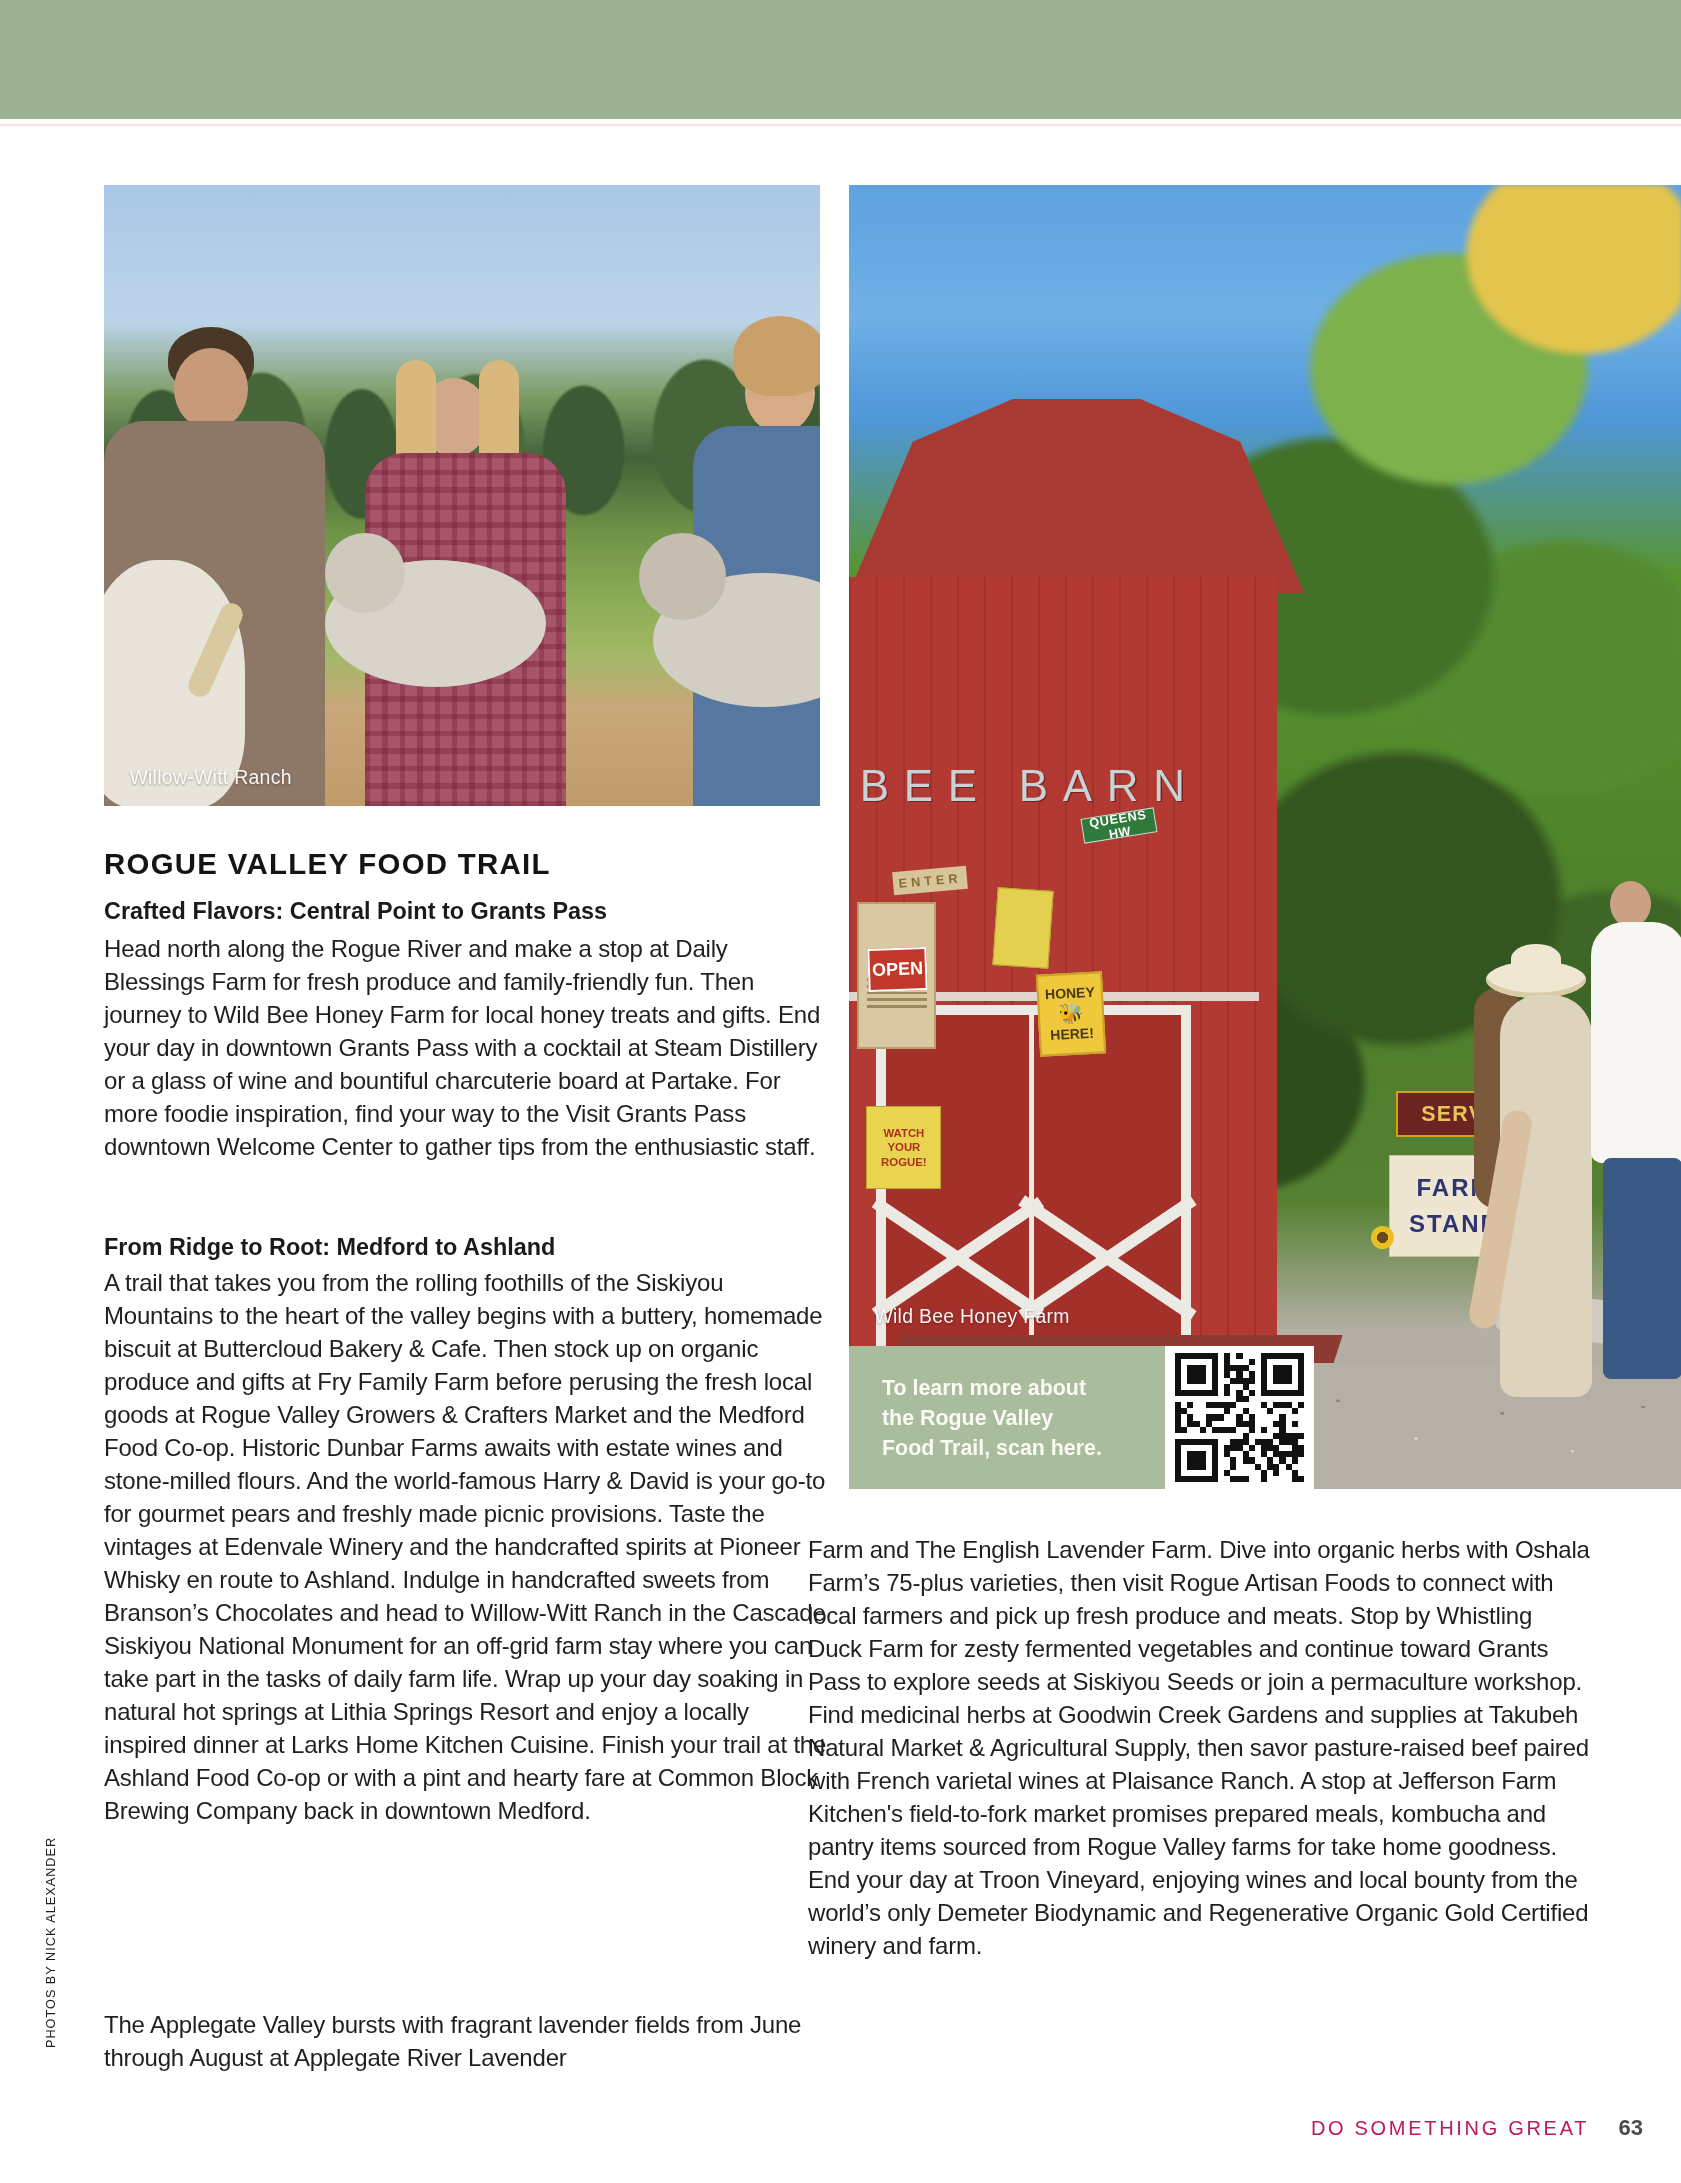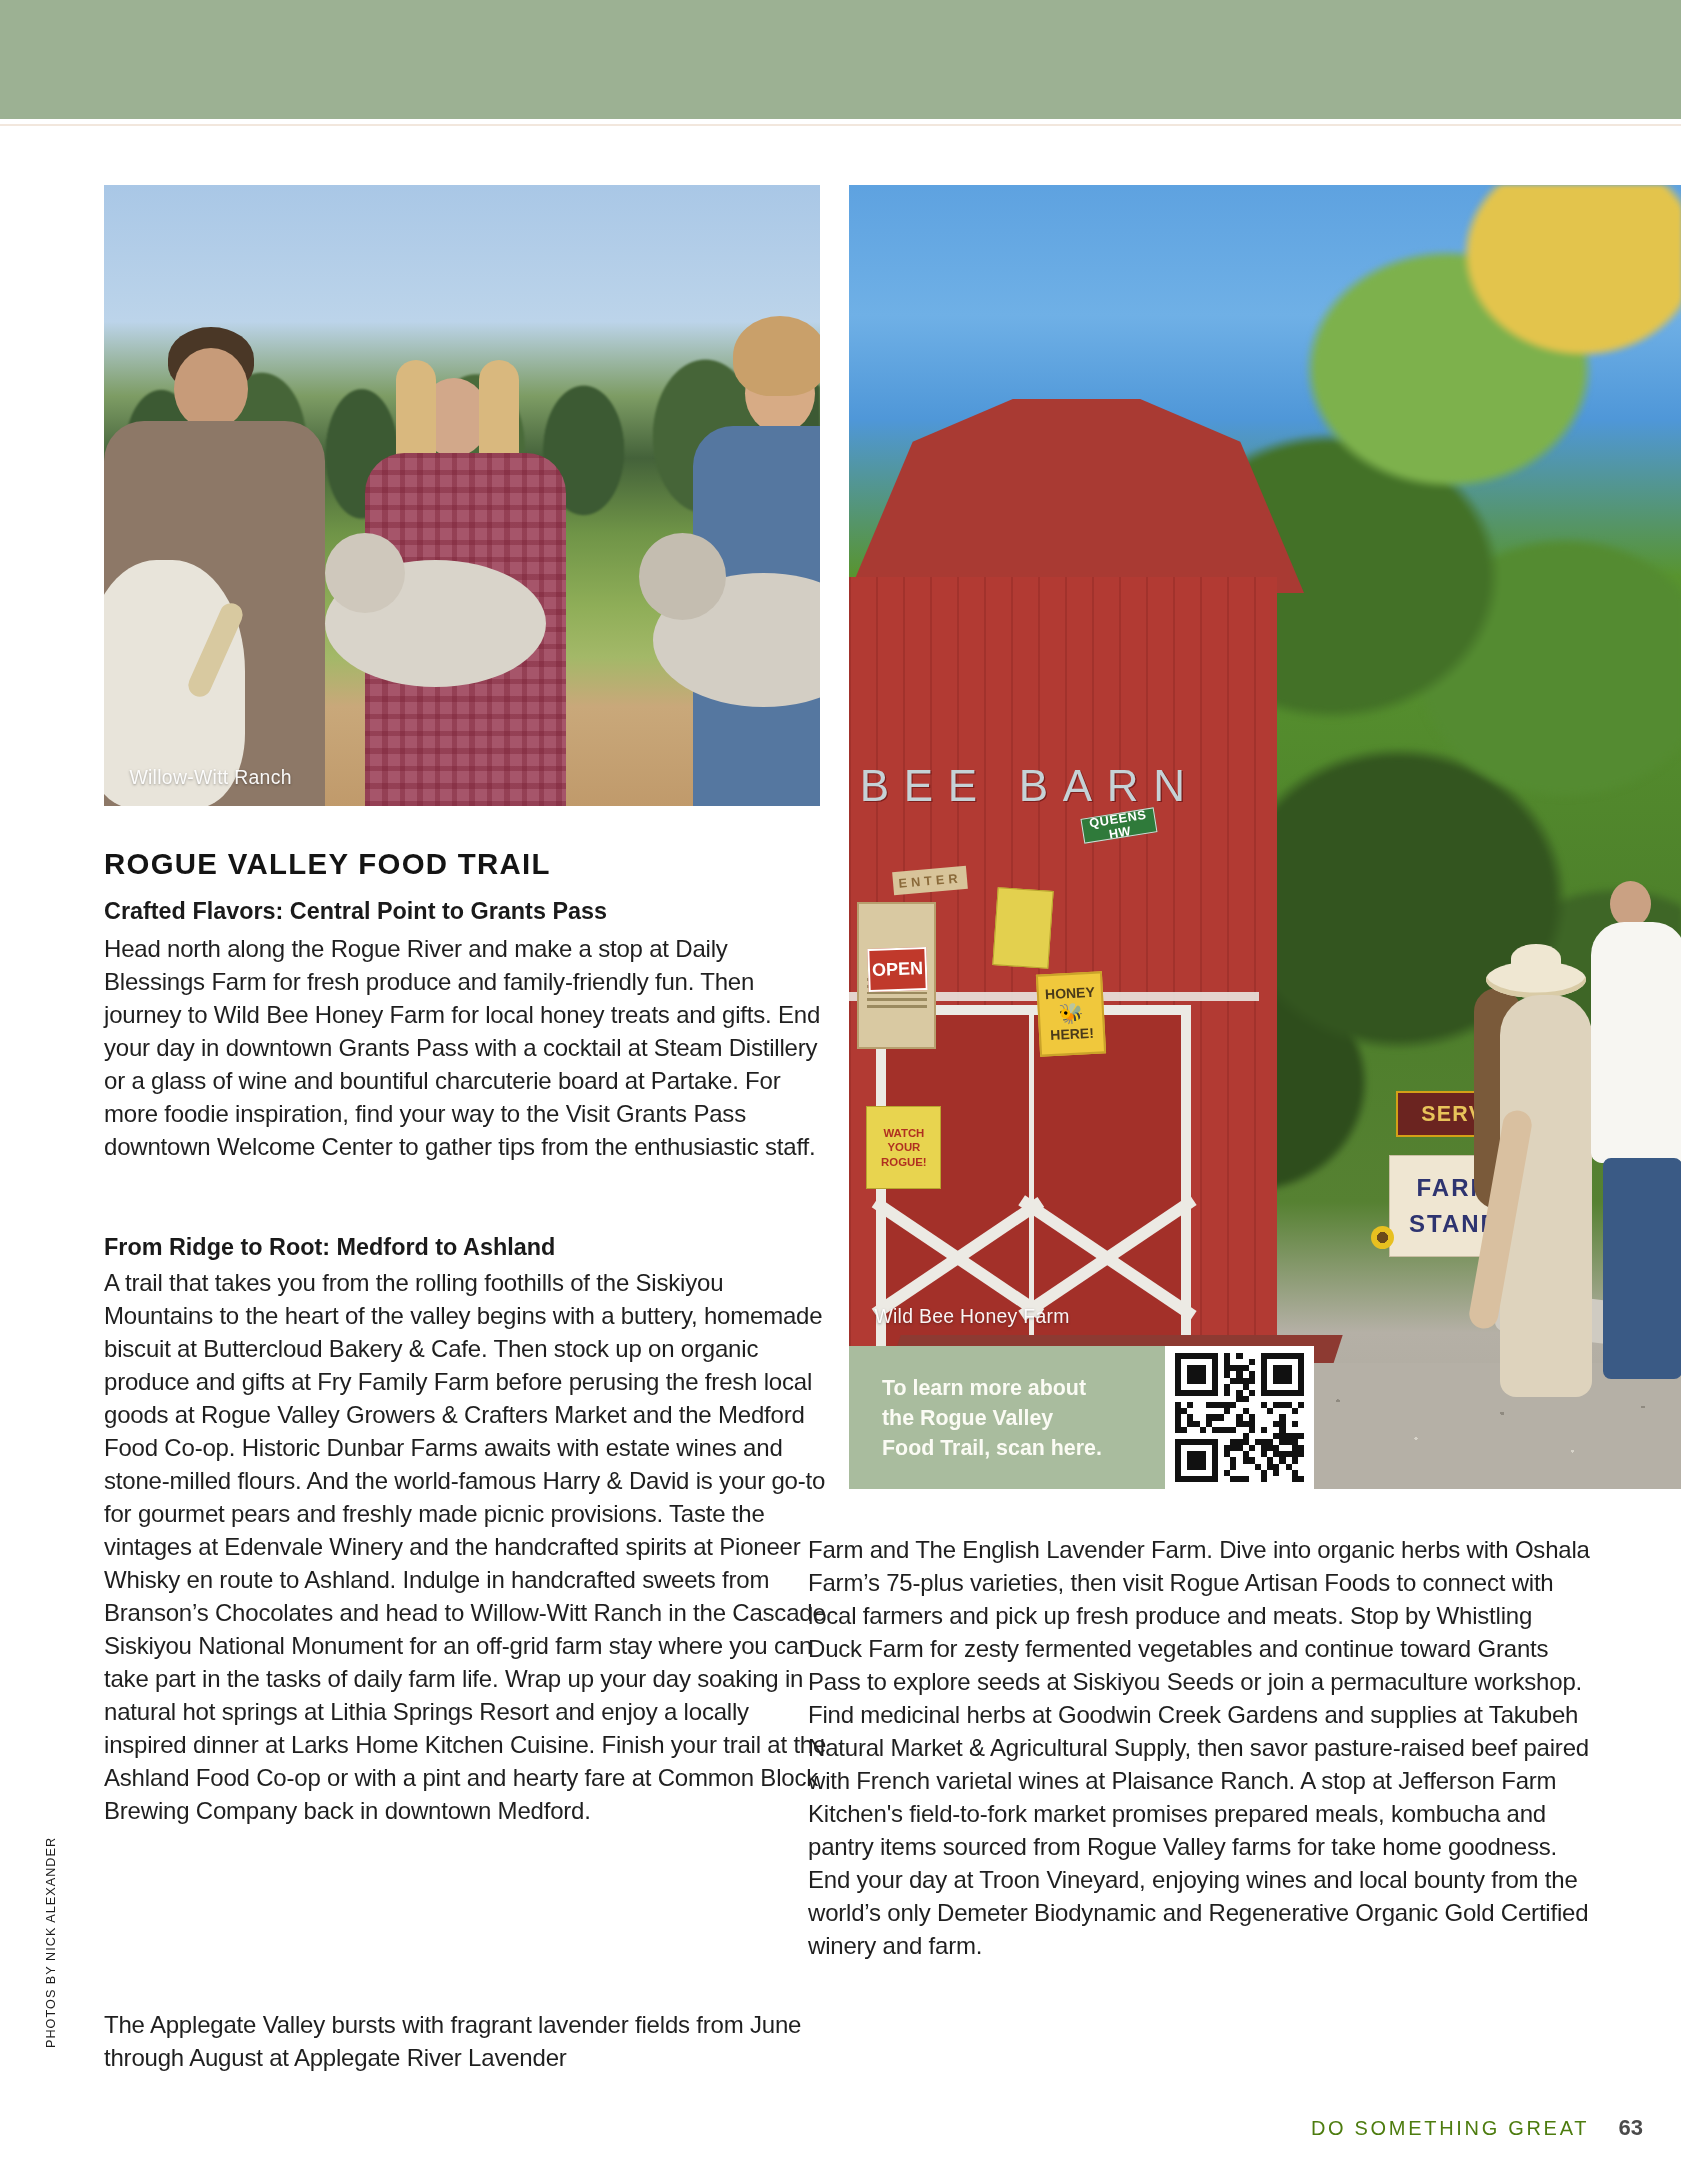--- a/index.html
+++ b/index.html
@@ -120,21 +120,21 @@
 
   
   .callout { position:absolute; left:849px; top:1346px; width:316px; height:143px; background:#a9bc9e;
     color:#fbfbf4; font-weight:700; font-size:21.4px; line-height:30px; padding:27px 0 0 33px; }
   .qr-box { position:absolute; left:1165px; top:1346px; width:149px; height:143px; background:#ffffff;
     display:flex; align-items:center; justify-content:center; }
   .qr-box svg { width:129px; height:129px; }
 
   
   .footer { position:absolute; right:38px; top:2115px; display:flex; align-items:baseline; gap:29.4px; }
-  .footer .tagline { font-size:20px; letter-spacing:2.7px; color:#4d7c0f; }
+  .footer .tagline { font-size:20px; letter-spacing:2.7px; color:#be185d; }
   .footer .pagenum { font-size:22px; font-weight:700; color:#4a4a4a; }
   .photo-credit { position:absolute; left:44px; top:2048px; transform:rotate(-90deg);
     transform-origin:0 0; white-space:nowrap; font-size:12.7px; letter-spacing:1px; color:#1c1c1c; }
 </style>
 </head>
 <body>
 
 <div class="page">
 
   <div class="top-band"></div>

